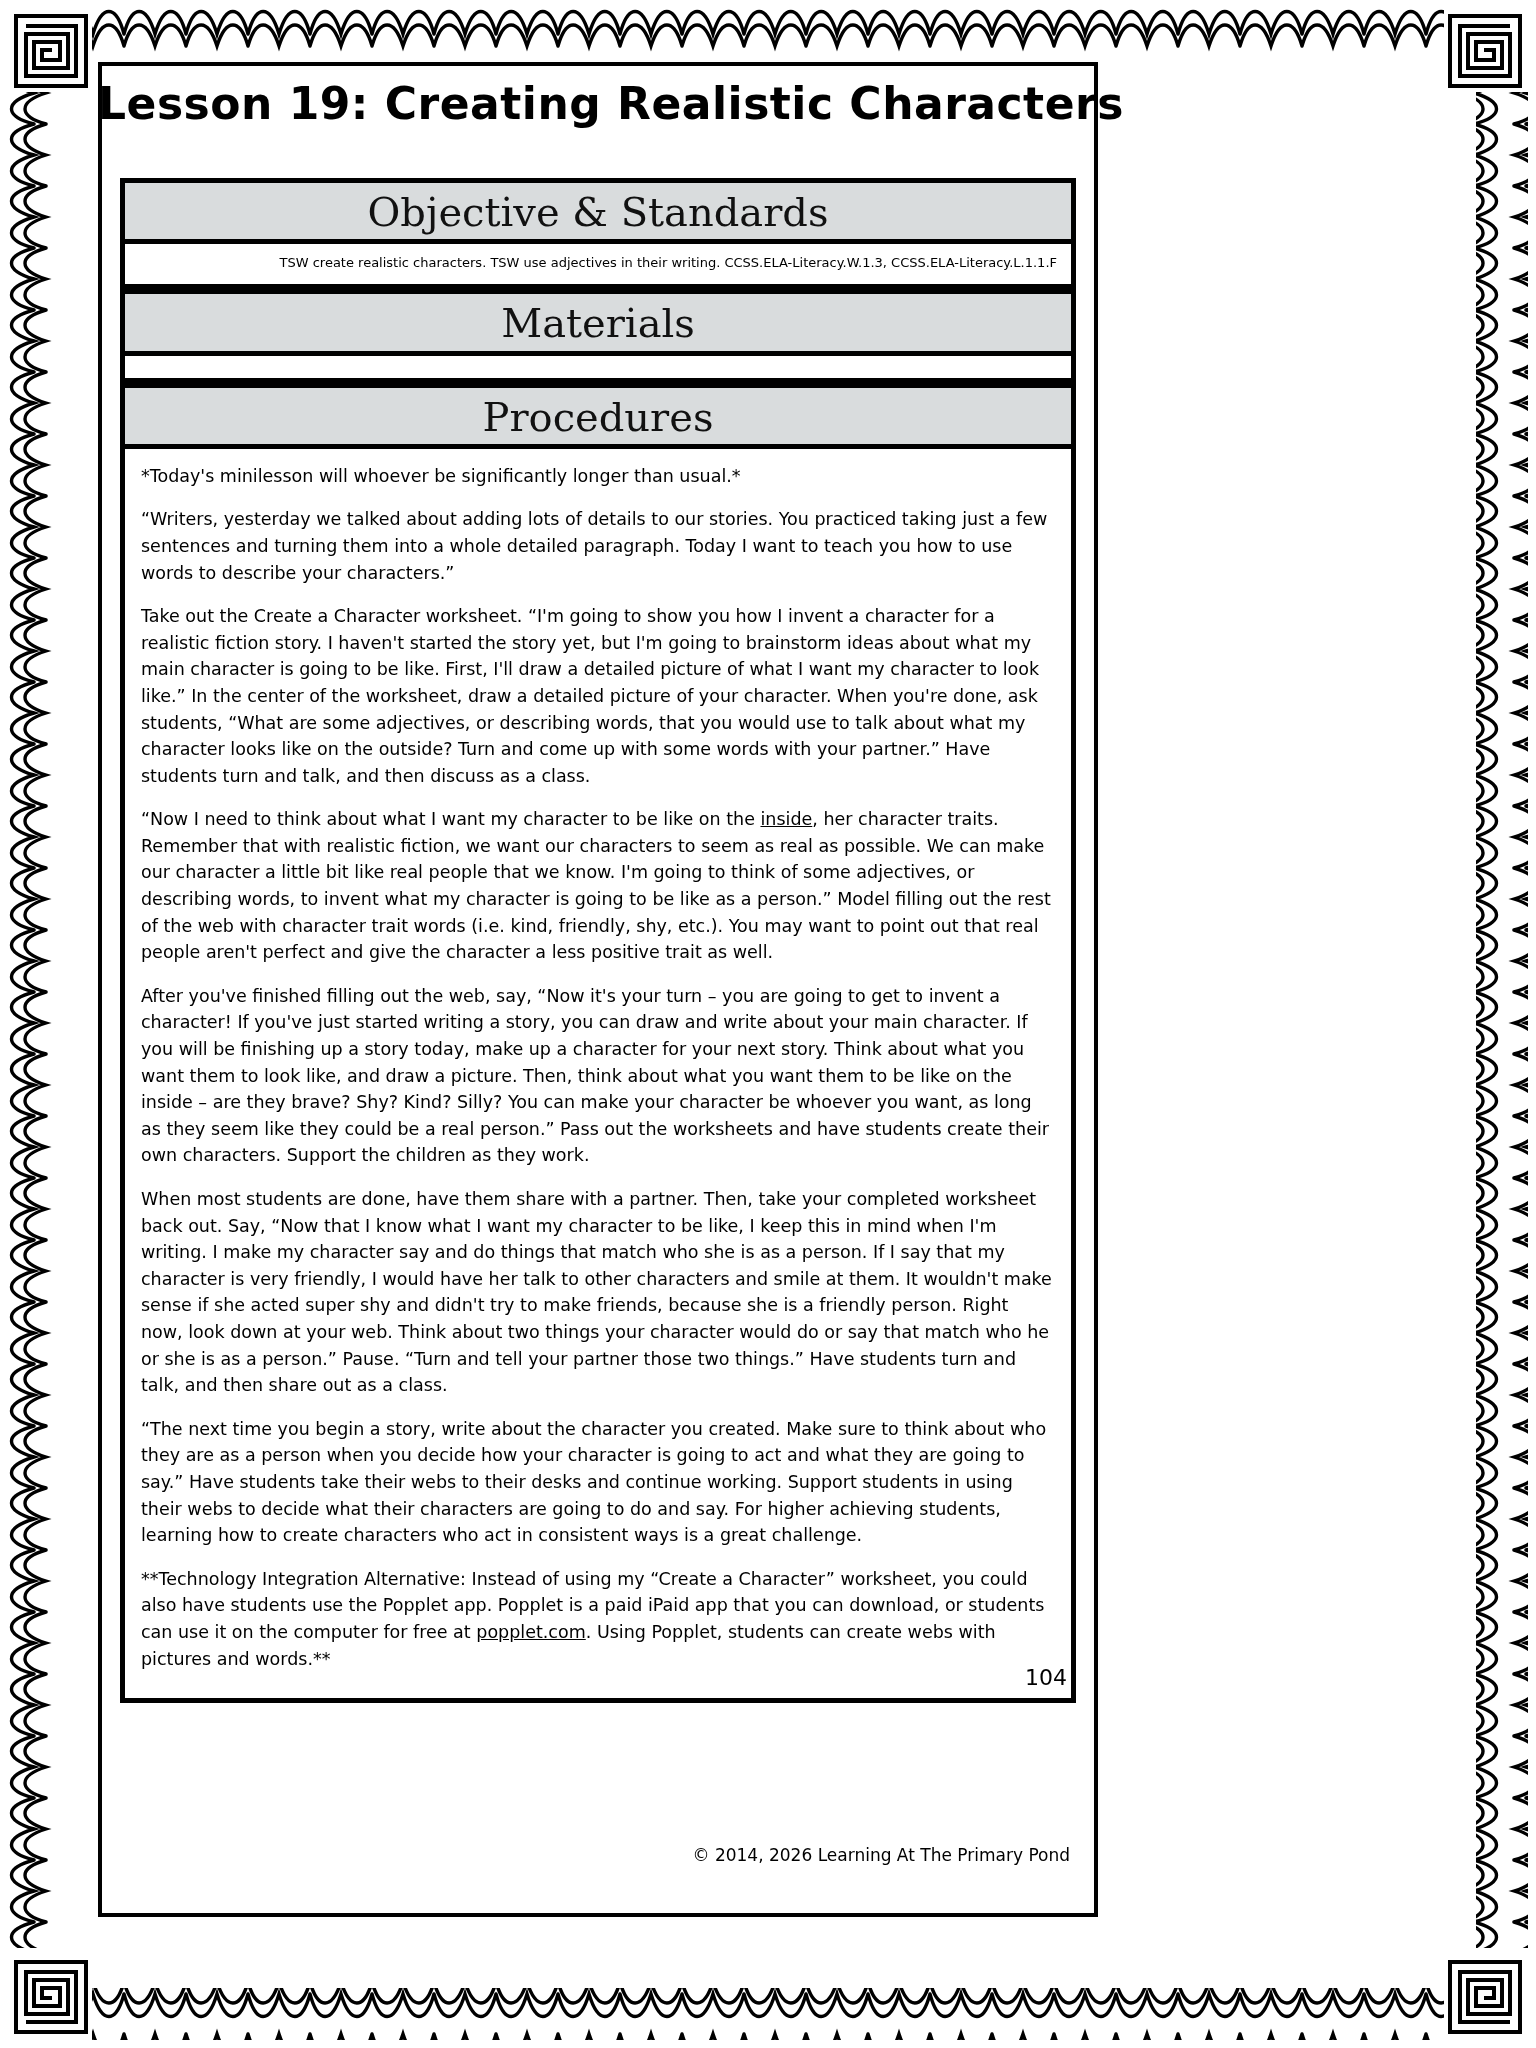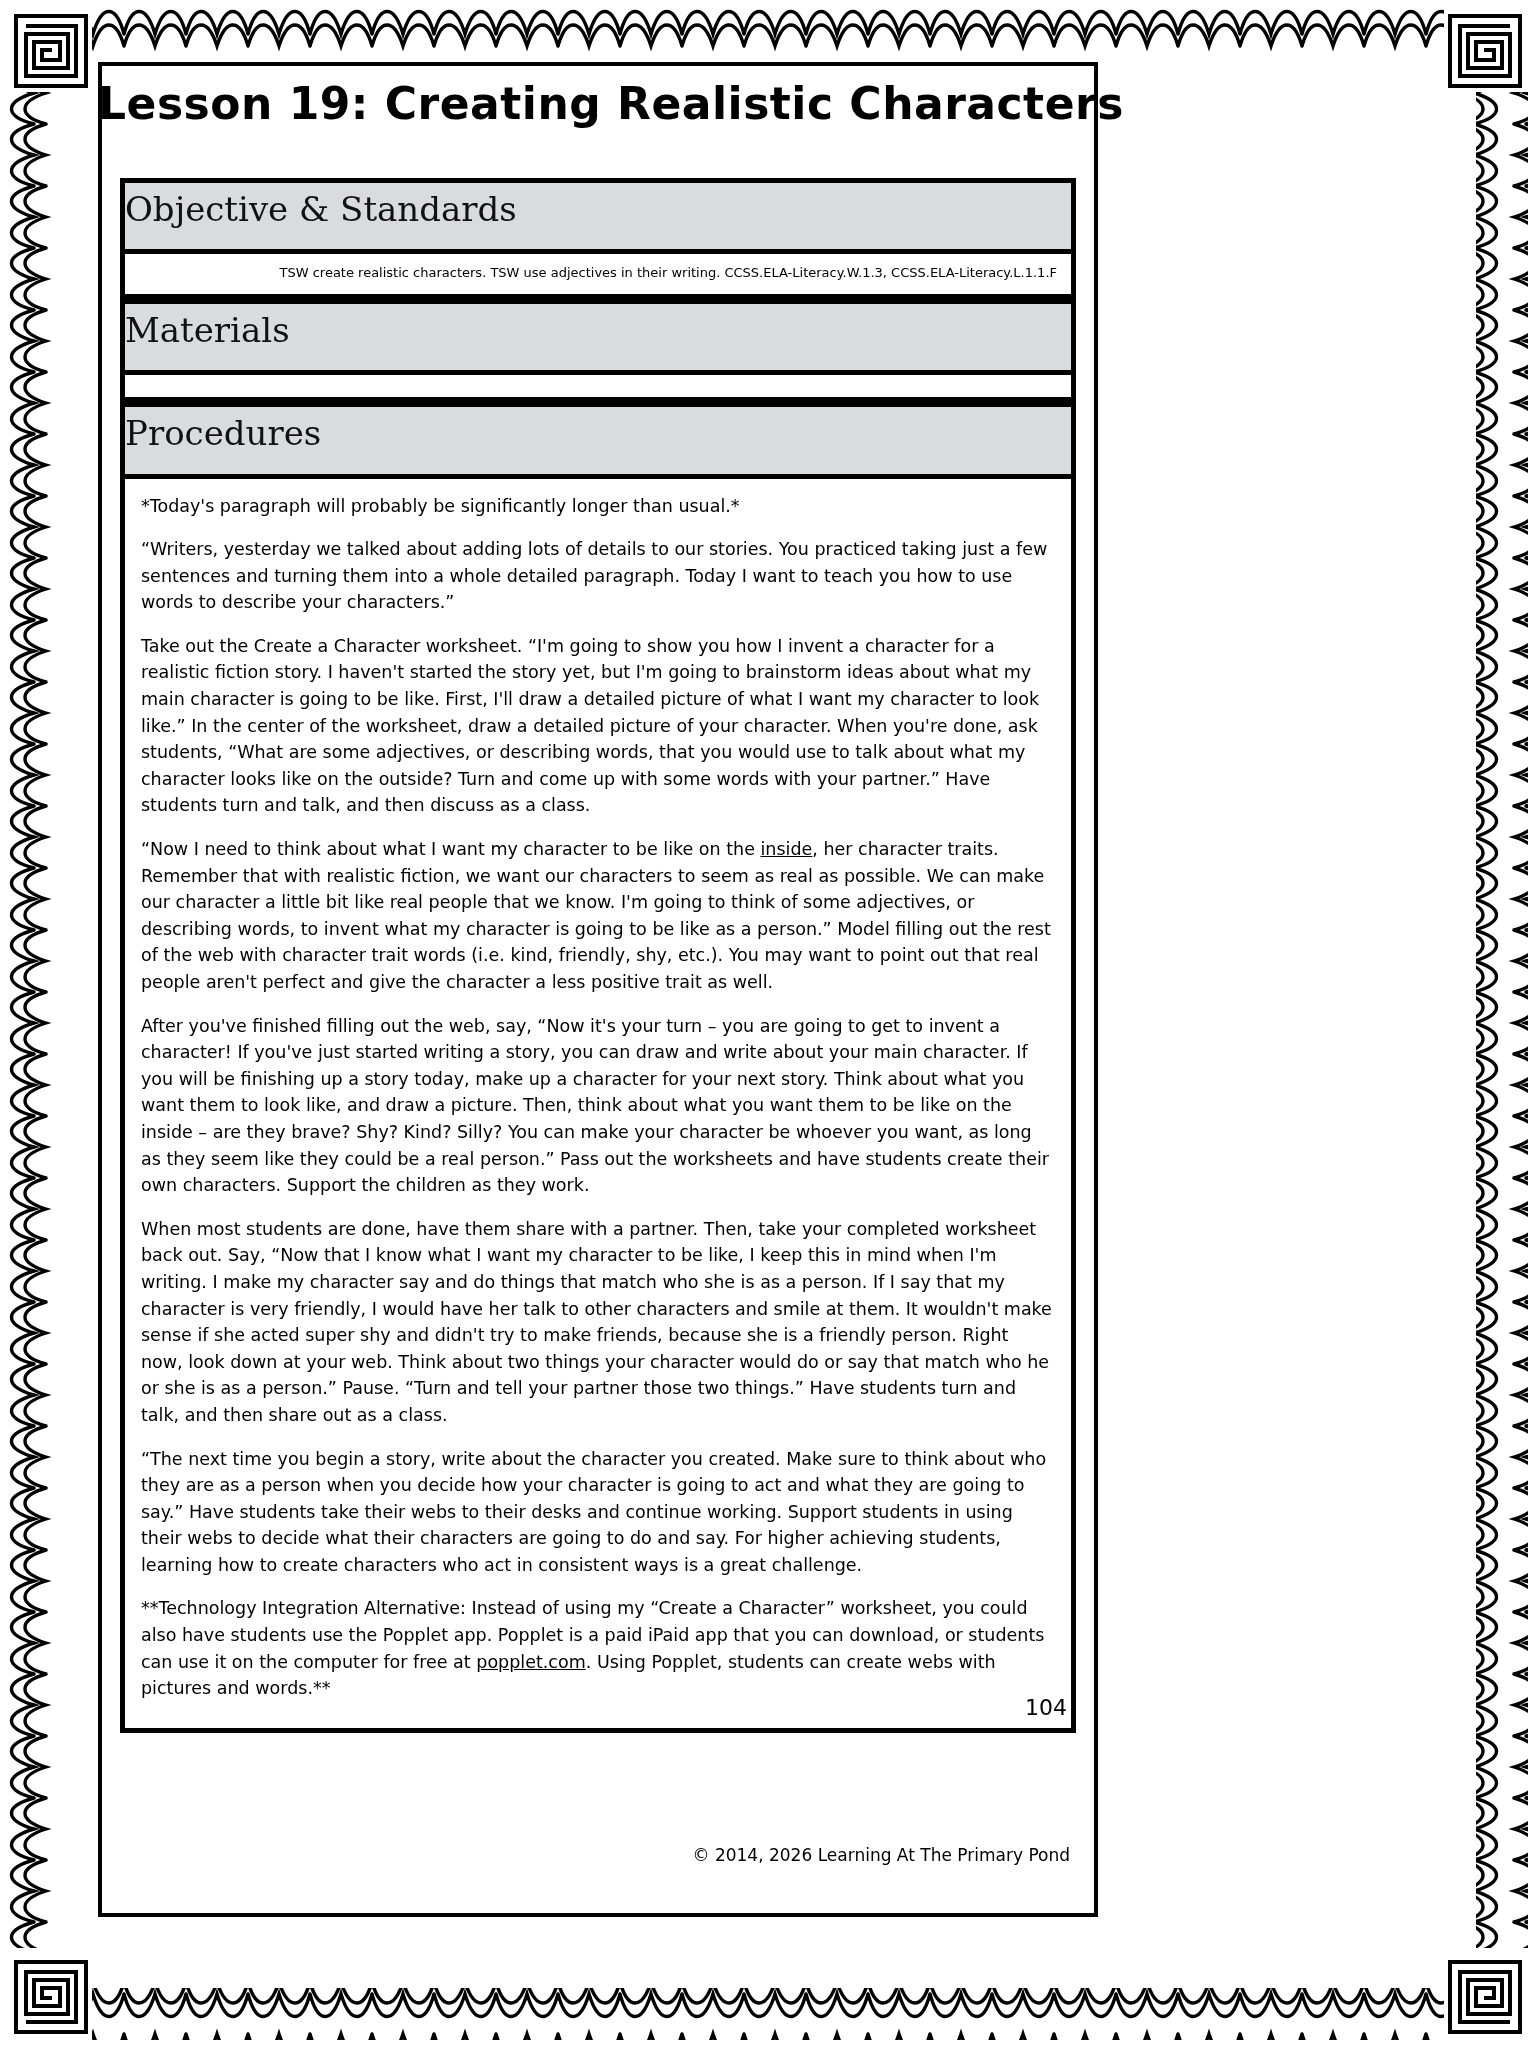--- a/index.html
+++ b/index.html
@@ -53,24 +53,25 @@
     width:956px;
     box-sizing:border-box;
   }
 
   .band{
     background:#d9dcdd;
     border-top:5px solid #000;
     border-bottom:5px solid #000;
     border-left:5px solid #000;
     border-right:5px solid #000;
+    text-align:center;
     font-family:"DejaVu Serif", serif;
-    font-size:34px;
+    font-size:40px;
     line-height:1.18;
-    padding:6px 0 20px 0;
+    padding:6px 0 3px 0;
     color:#111;
     box-sizing:border-box;
   }
 
   .rowbox{
     border-left:5px solid #000;
     border-right:5px solid #000;
     border-bottom:5px solid #000;
     background:#fff;
     box-sizing:border-box;
@@ -215,21 +216,21 @@
     <div class="obj-line">TSW create realistic characters.  TSW use adjectives in their writing. CCSS.ELA-Literacy.W.1.3, CCSS.ELA-Literacy.L.1.1.F</div>
   </div>
 
   <div class="band">Materials</div>
   <div class="rowbox">
   </div>
 
   <div class="band">Procedures</div>
   <div class="proc-box">
     <div class="body-text">
-      <p>*Today's paragraph will probably be significantly longer than usual.*</p>
+      <p>*Today's minilesson will whoever be significantly longer than usual.*</p>
       <p>“Writers, yesterday we talked about adding lots of details to our stories.  You practiced taking just a few sentences and turning them into a whole detailed paragraph.  Today I want to teach you how to use words to describe your characters.”</p>
       <p>Take out the Create a Character worksheet.  “I'm going to show you how I invent a character for a realistic fiction story.  I haven't started the story yet, but I'm going to brainstorm ideas about what my main character is going to be like.  First, I'll draw a detailed picture of what I want my character to look like.”  In the center of the worksheet, draw a detailed picture of your character.  When you're done, ask students, “What are some adjectives, or describing words, that you would use to talk about what my character looks like on the outside?  Turn and come up with some words with your partner.”  Have students turn and talk, and then discuss as a class.</p>
       <p id="para-inside">“Now I need to think about what I want my character to be like on the <u class="ul">inside</u>, her character traits.  Remember that with realistic fiction, we want our characters to seem as real as possible.  We can make our character a little bit like real people that we know.  I'm going to think of some adjectives, or describing words, to invent what my character is going to be like as a person.”  Model filling out the rest of the web with character trait words (i.e. kind, friendly, shy, etc.).  You may want to point out that real people aren't perfect and give the character a less positive trait as well.</p>
       <p>After you've finished filling out the web, say, “Now it's your turn – you are going to get to invent a character!  If you've just started writing a story, you can draw and write about your main character.  If you will be finishing up a story today, make up a character for your next story.  Think about what you want them to look like, and draw a picture.  Then, think about what you want them to be like on the inside – are they brave?  Shy?  Kind?  Silly?  You can make your character be whoever you want, as long as they seem like they could be a real person.”  Pass out the worksheets and have students create their own characters.  Support the children as they work.</p>
       <p>When most students are done, have them share with a partner.  Then, take your completed worksheet back out.  Say, “Now that I know what I want my character to be like, I keep this in mind when I'm writing.  I make my character say and do things that match who she is as a person.  If I say that my character is very friendly, I would have her talk to other characters and smile at them.  It wouldn't make sense if she acted super shy and didn't try to make friends, because she is a friendly person.  Right now, look down at your web.  Think about two things your character would do or say that match who he or she is as a person.”  Pause.  “Turn and tell your partner those two things.”  Have students turn and talk, and then share out as a class.</p>
       <p>“The next time you begin a story, write about the character you created.  Make sure to think about who they are as a person when you decide how your character is going to act and what they are going to say.”  Have students take their webs to their desks and continue working.  Support students in using their webs to decide what their characters are going to do and say.  For higher achieving students, learning how to create characters who act in consistent ways is a great challenge.</p>
       <p id="para-tech">**Technology Integration Alternative:  Instead of using my “Create a Character” worksheet, you could also have students use the Popplet app.  Popplet is a paid iPaid app that you can download, or students can use it on the computer for free at <u class="ul">popplet.com</u>.  Using Popplet, students can create webs with pictures and words.**</p>
     </div>
     <div class="page-num">104</div>
   </div>

